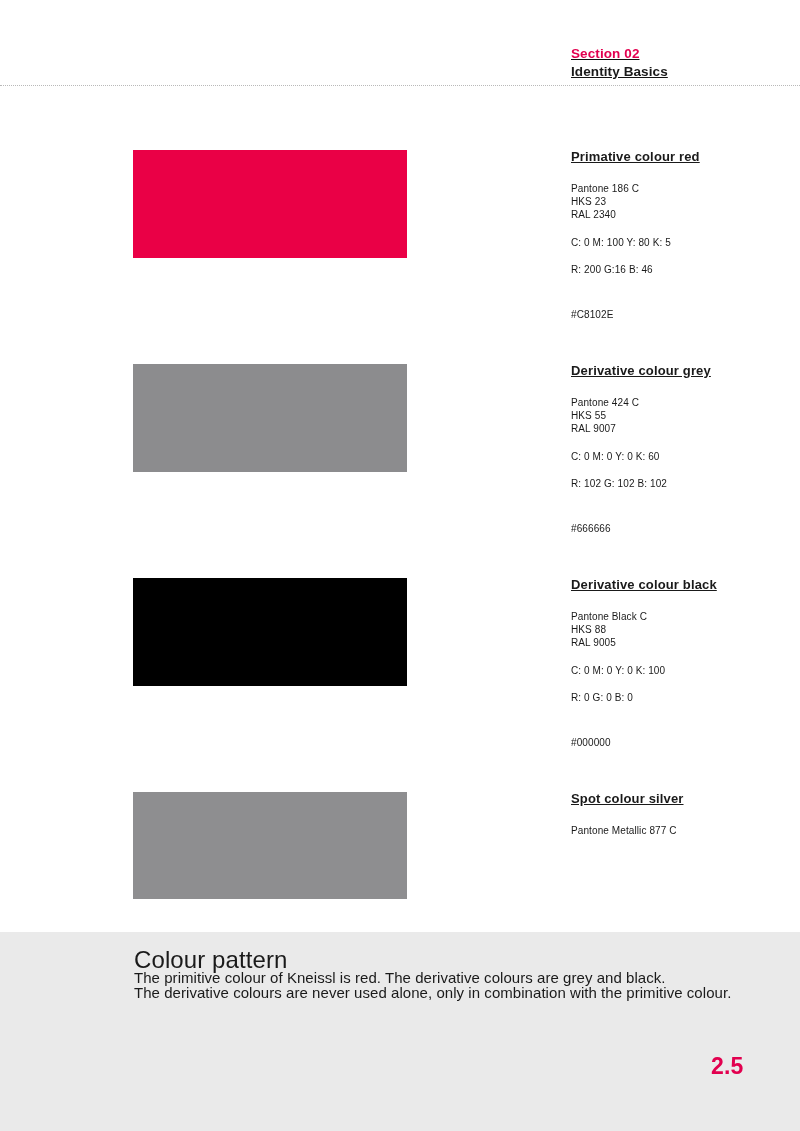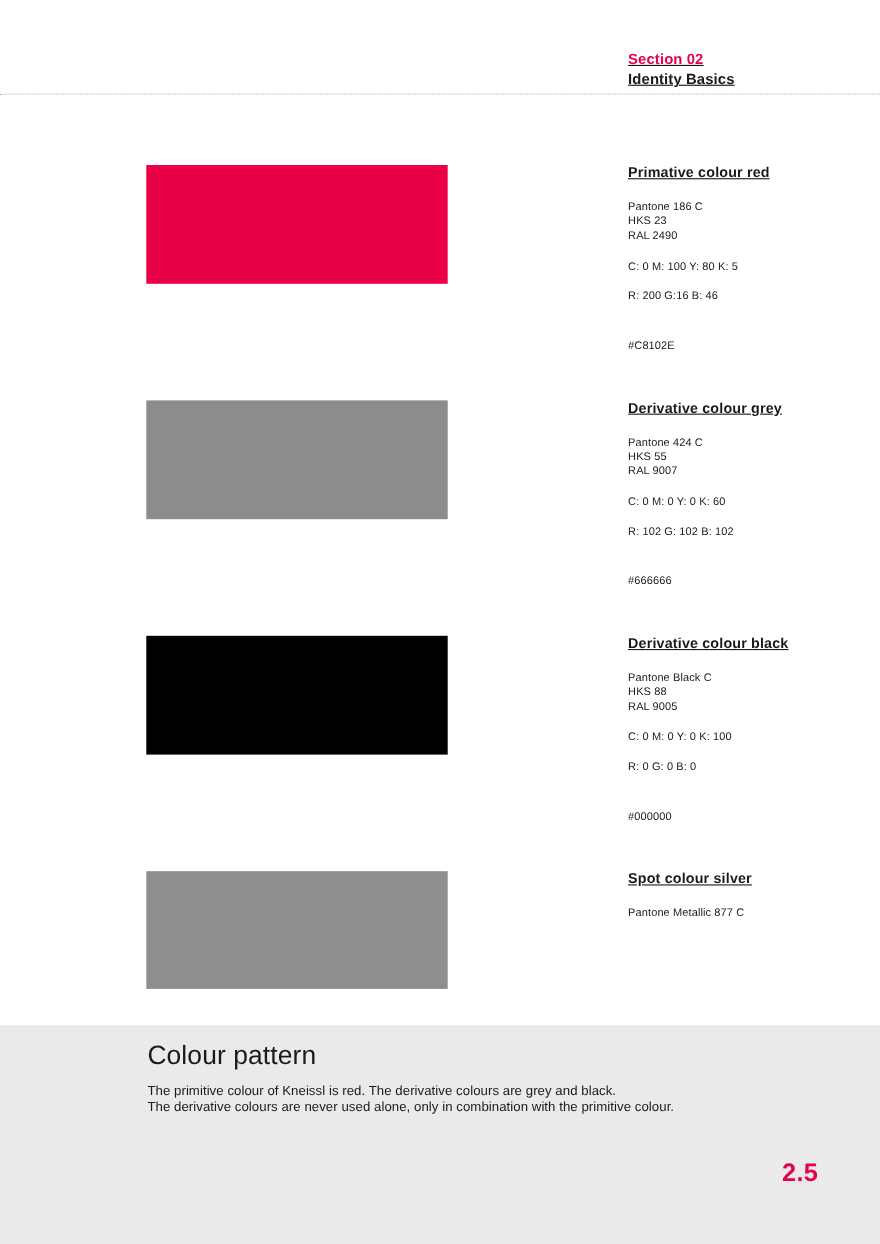--- a/index.html
+++ b/index.html
@@ -111,22 +111,22 @@
     left: 134px;
     top: 14px;
     font-size: 24px;
     font-weight: normal;
     color: #1a1a1a;
     letter-spacing: 0.1px;
   }
   .panel-body {
     position: absolute;
     left: 134px;
-    top: 52px;
-    font-size: 12px;
+    top: 39px;
+    font-size: 15px;
     color: #1a1a1a;
     line-height: 14.5px;
     letter-spacing: 0.05px;
   }
   .page-number {
     position: absolute;
     left: 711px;
     top: 121px;
     font-size: 23px;
     font-weight: bold;
@@ -145,21 +145,21 @@
 </div>
 <div class="header-rule"></div>
 
 <div class="swatch-row" style="top:150px;">
   <div class="swatch" id="swatch-fill-0" style="background: rgb(234, 0, 70);"></div>
   <div class="swatch-info">
     <div class="swatch-name">Primative colour red</div>
     <div class="spec-block spec-group-1">
       <div>Pantone 186 C</div>
       <div>HKS 23</div>
-      <div>RAL 2490</div>
+      <div>RAL 2340</div>
     </div>
     <div class="spec-block spec-group-2">C: 0 M: 100 Y: 80 K: 5</div>
     <div class="spec-block spec-group-3">R: 200 G:16 B: 46</div>
     <div class="spec-block spec-group-4">#C8102E</div>
   </div>
 </div>
 
 <div class="swatch-row" style="top:364px;">
   <div class="swatch" id="swatch-fill-1" style="background: rgb(140, 140, 142);"></div>
   <div class="swatch-info">

